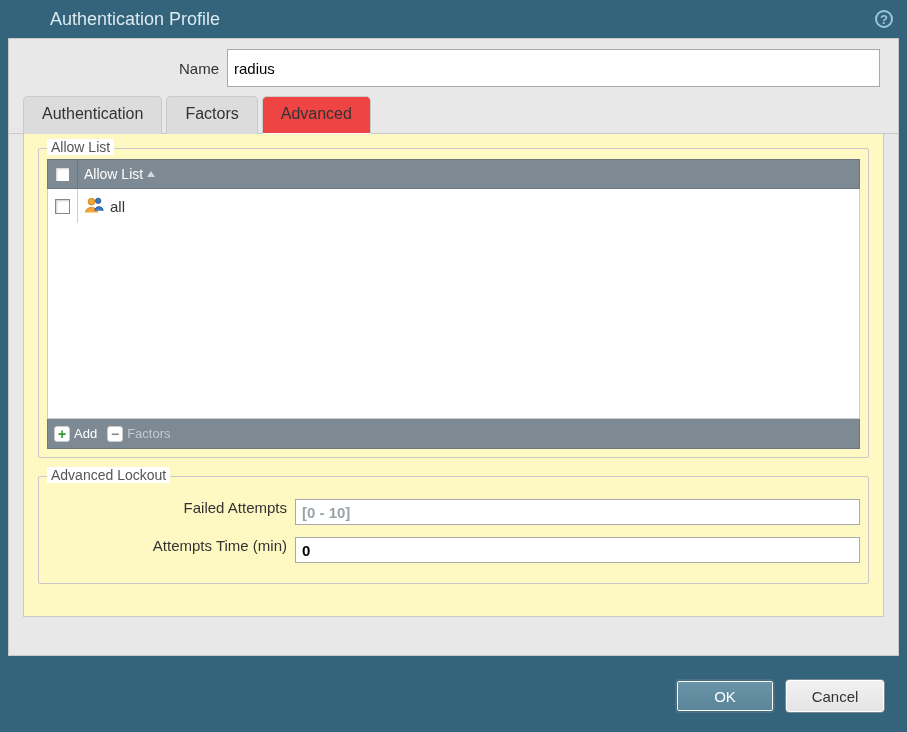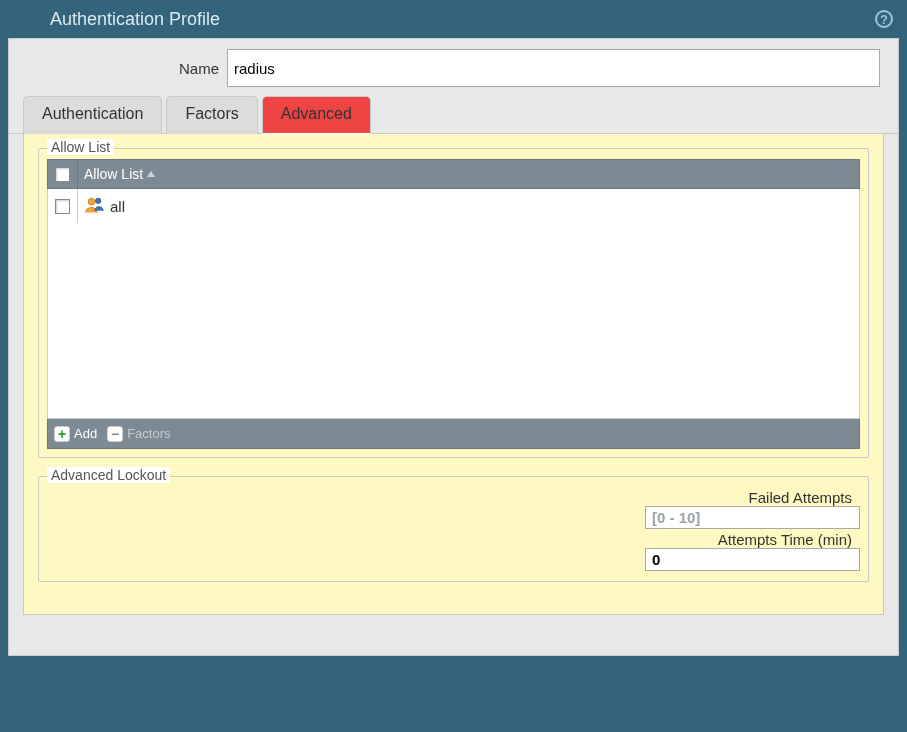--- a/index.html
+++ b/index.html
@@ -166,23 +166,22 @@
     border-radius:3px;
     display:flex; align-items:center; justify-content:center;
     font-weight:bold;
     font-size:14px;
     background:#fff;
   }
   .plus-icon { color:#2e9a2e; border:1px solid #ccc;}
   .minus-icon { color:#888; border:1px solid #ccc;}
 
   .form-row {
-    display:flex; align-items:flex-end;
-    margin:2px 0;
-    flex-direction:column;
+    display:flex; align-items:flex-start;
+    margin:12px 0;
   }
   .form-row label {
     width:248px;
     text-align:right;
     padding-right:8px;
     font-size:15px;
     color:#333;
   }
   .form-row input {
     flex:1;
@@ -303,14 +302,18 @@
 
         <div class="form-row">
           <label>Attempts Time (min)</label>
           <input type="text" value="0" style="">
         </div>
       </div>
 
     </div>
   </div>
 
+  <div class="footer">
+    <div class="btn primary">OK</div>
+    <div class="btn secondary">Cancel</div>
+  </div>
 
 </div>
 
 </body></html>

